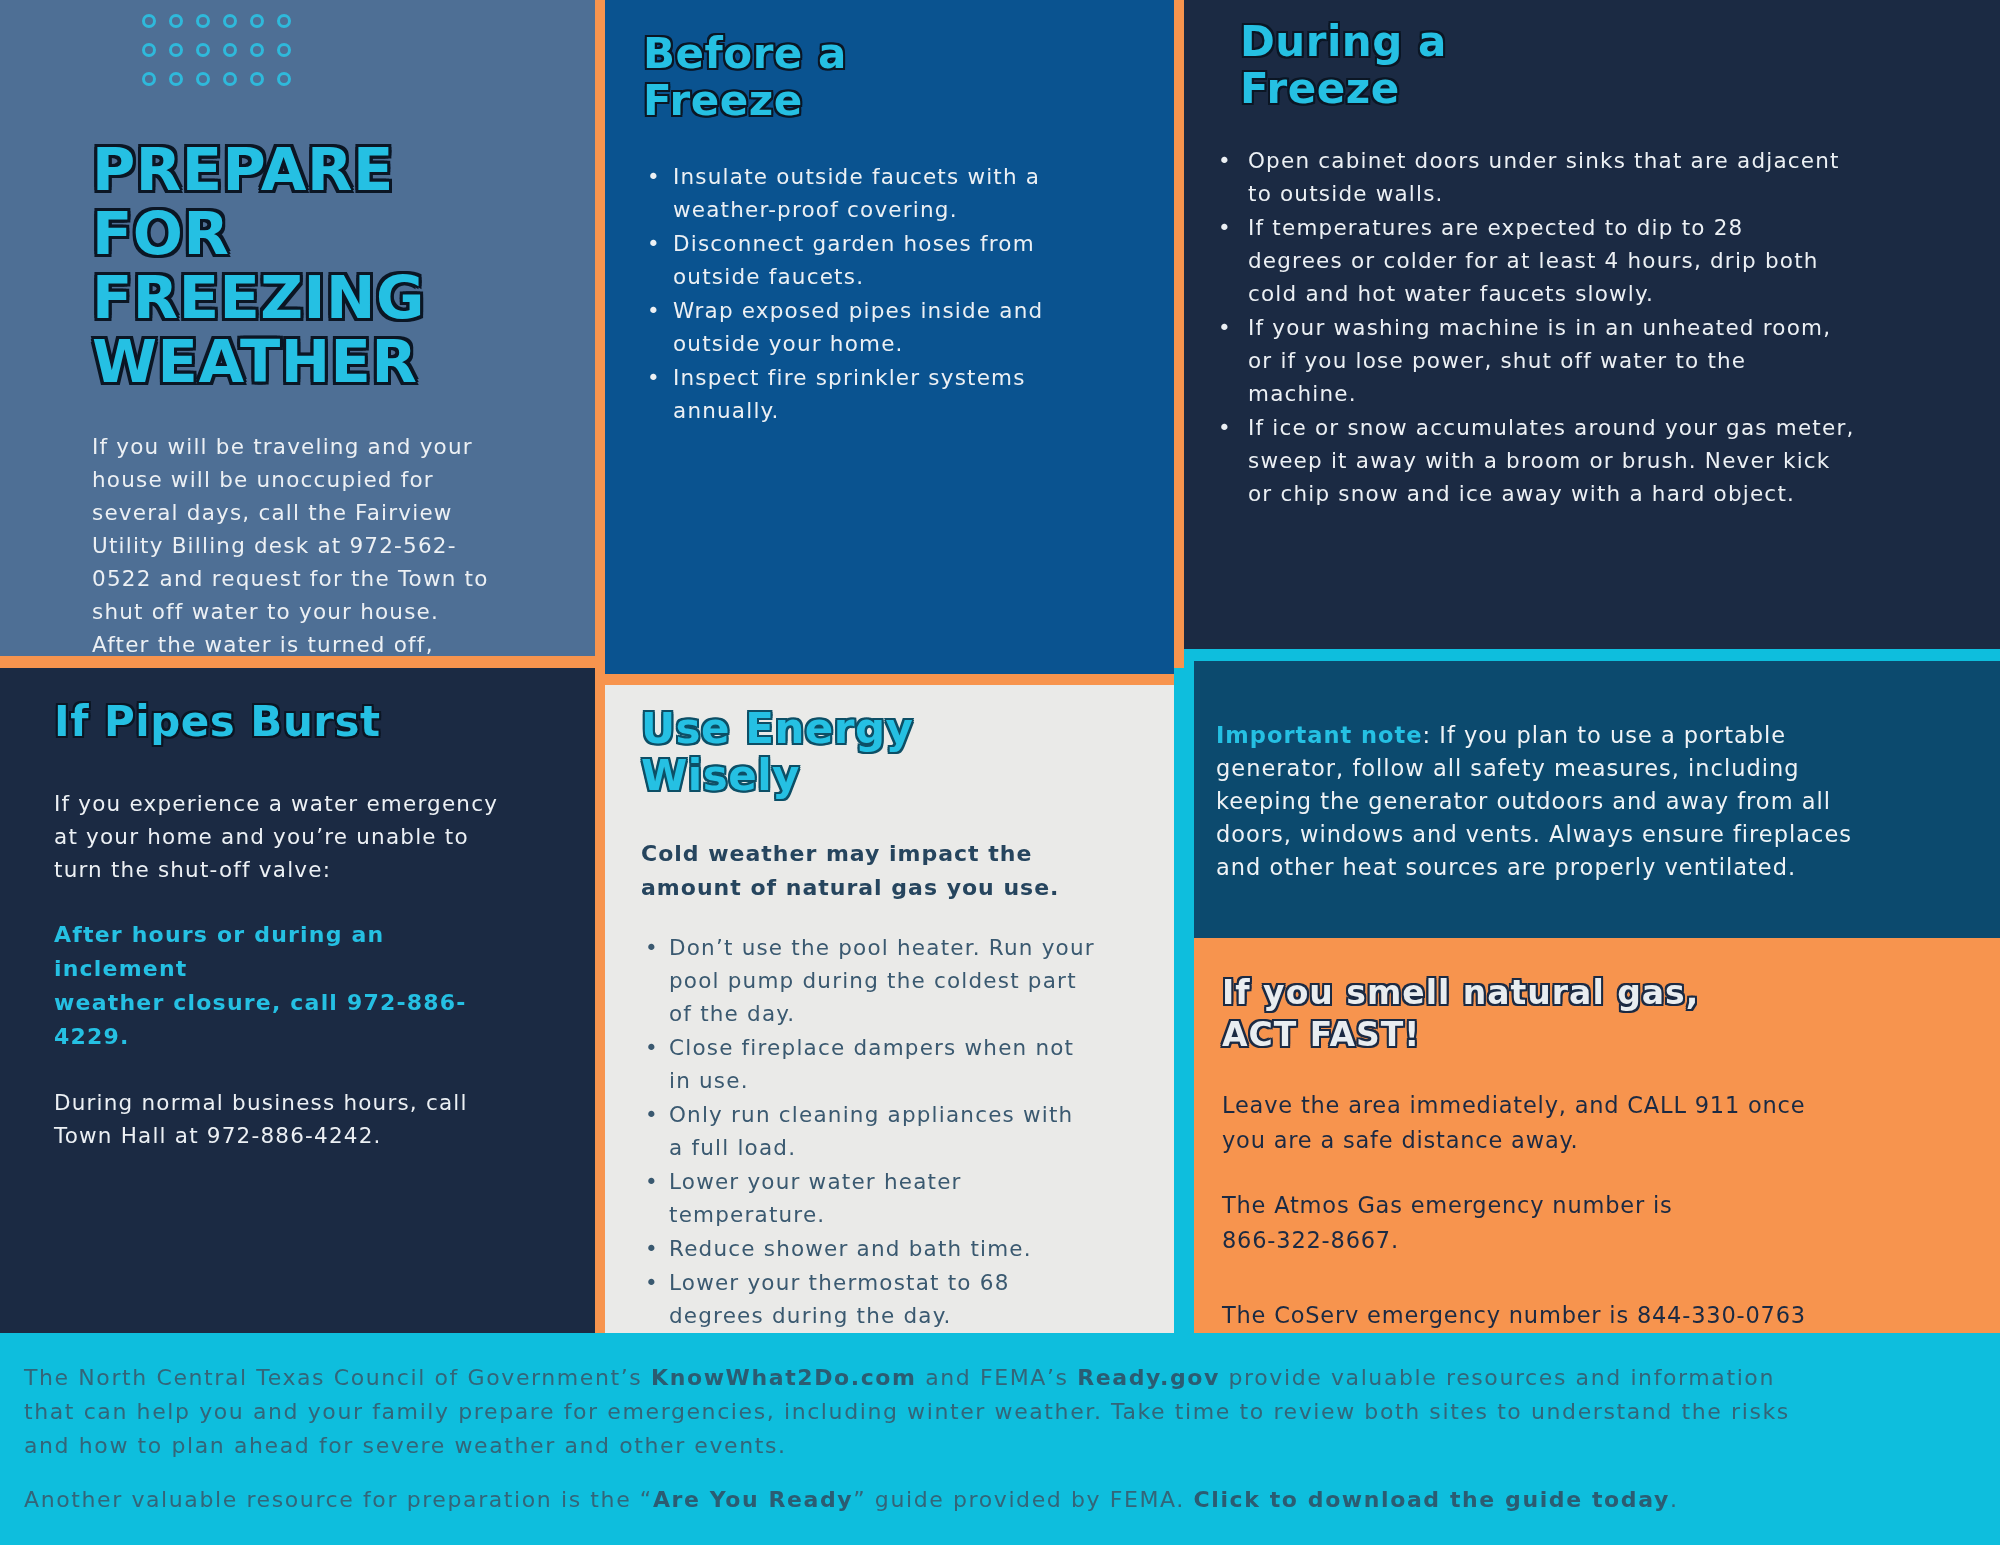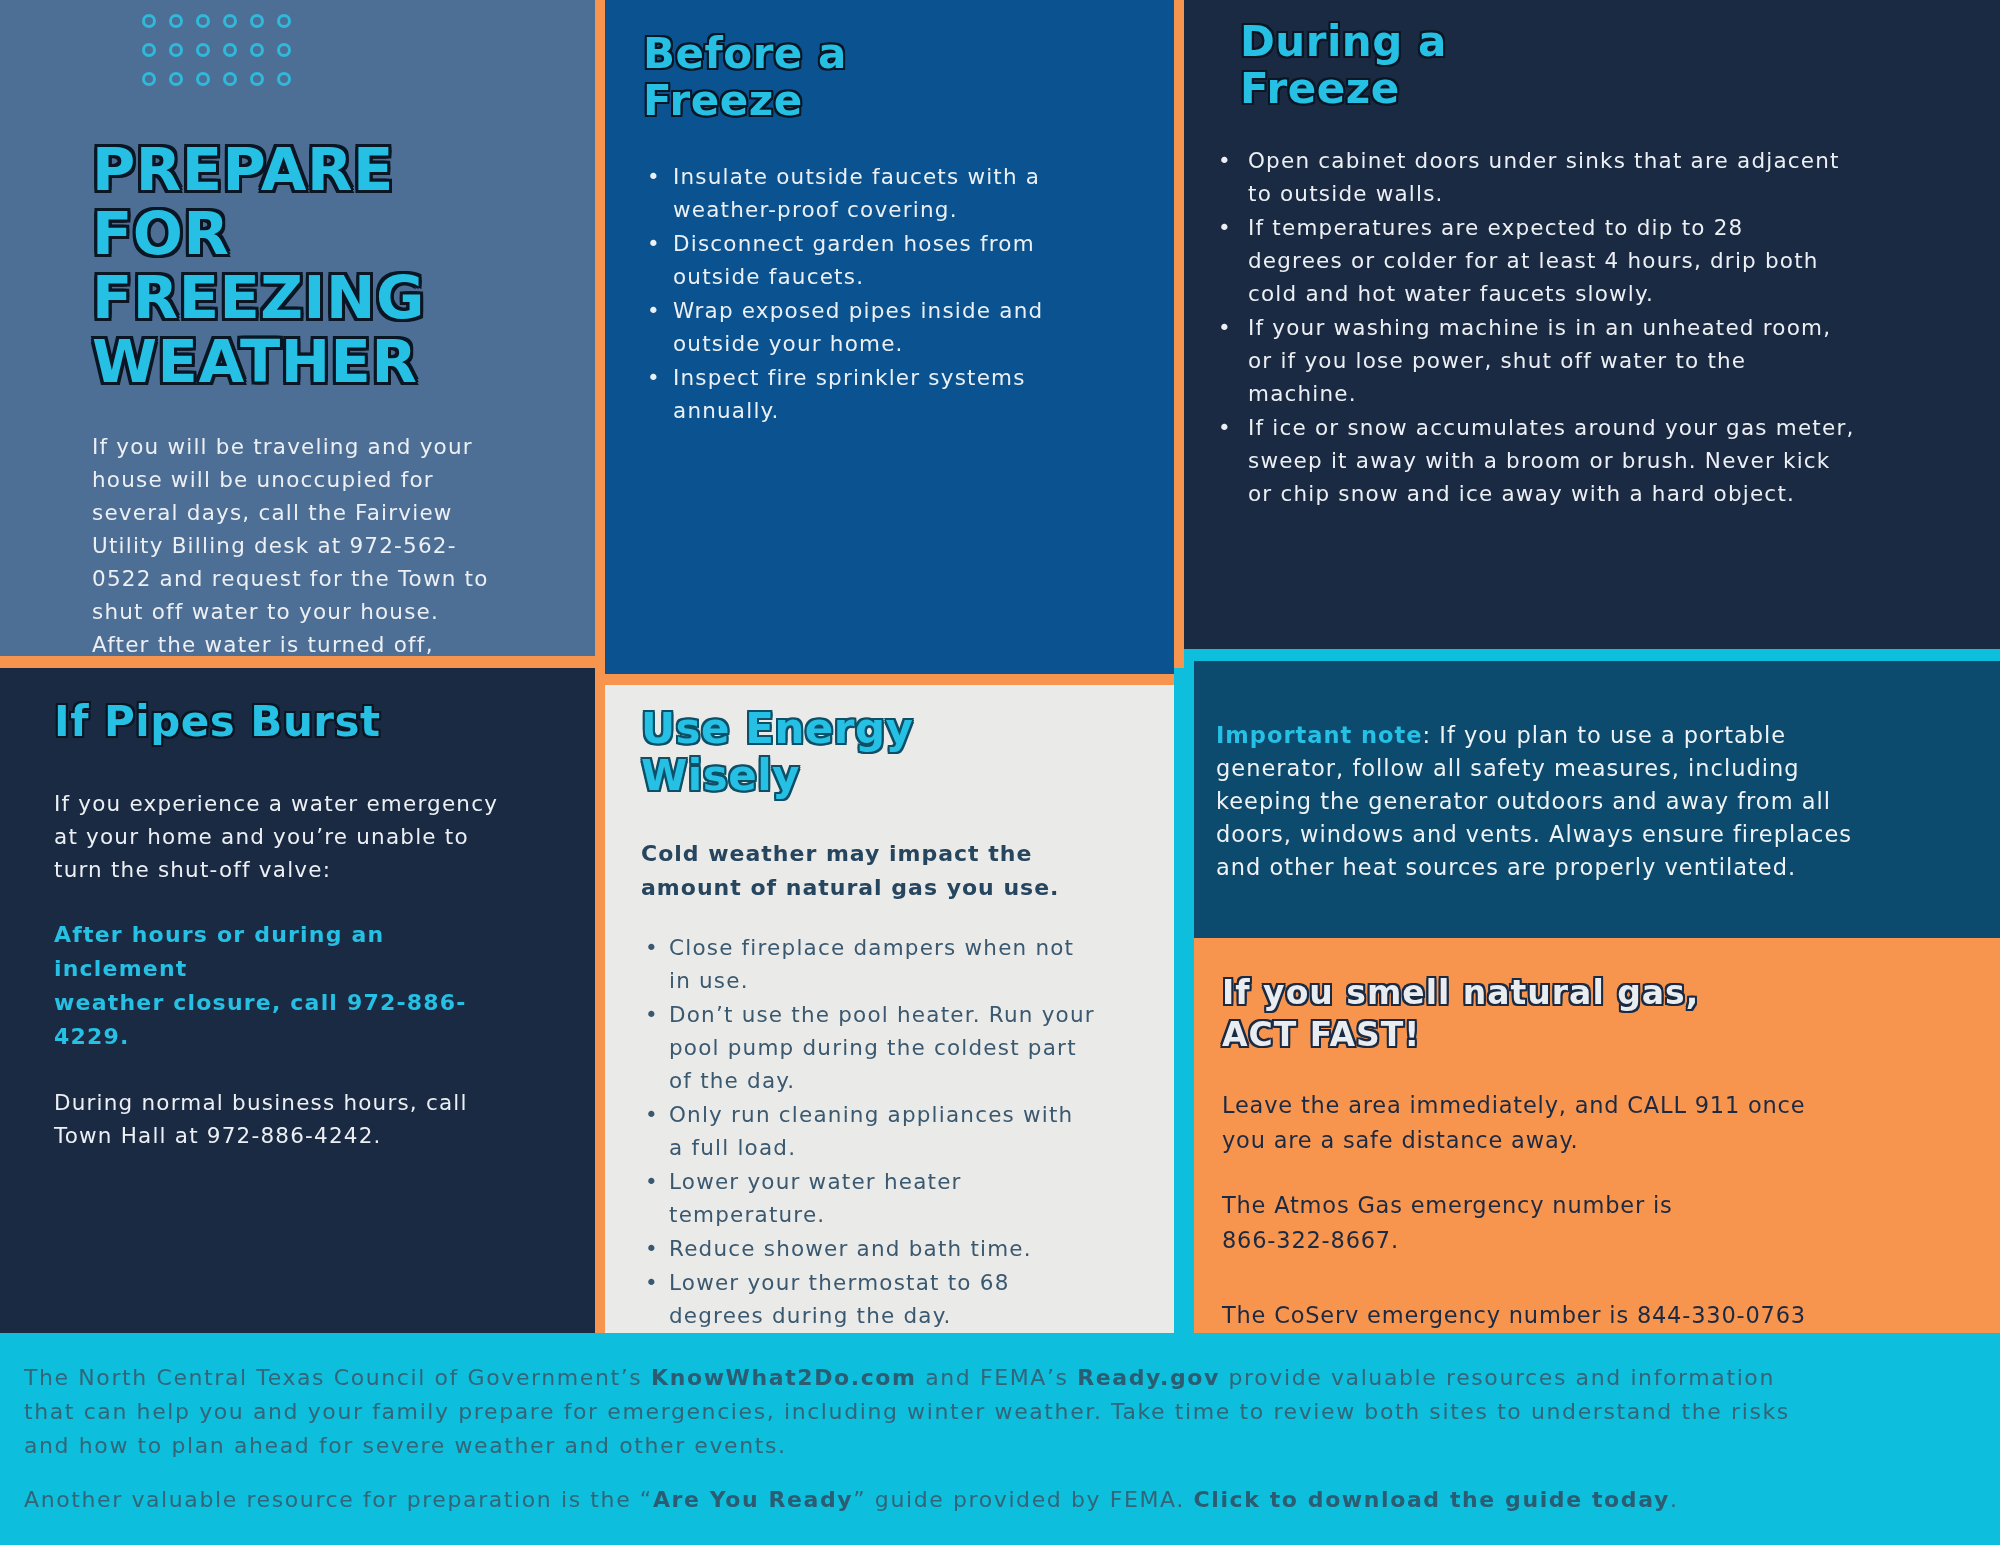--- a/index.html
+++ b/index.html
@@ -144,25 +144,25 @@
       </div>
       <div class="hdiv"></div>
       <div class="panel-energy">
         <h2 class="panel-title ol-teal">
             <span style="display:block">Use Energy</span>
             <span style="display:block">Wisely</span>
           </h2>
         <p class="energy-sub pre">Cold weather may impact the
 amount of natural gas you use.</p>
         <ul class="blist">
-          <li class="pre">Close fireplace dampers when not
-in use.</li>
           <li class="pre">Don’t use the pool heater. Run your
 pool pump during the coldest part
 of the day.</li>
+          <li class="pre">Close fireplace dampers when not
+in use.</li>
           <li class="pre">Only run cleaning appliances with
 a full load.</li>
           <li class="pre">Lower your water heater
 temperature.</li>
           <li class="pre">Reduce shower and bath time.</li>
           <li class="pre">Lower your thermostat to 68
 degrees during the day.</li>
         </ul>
       </div>
     </div>

